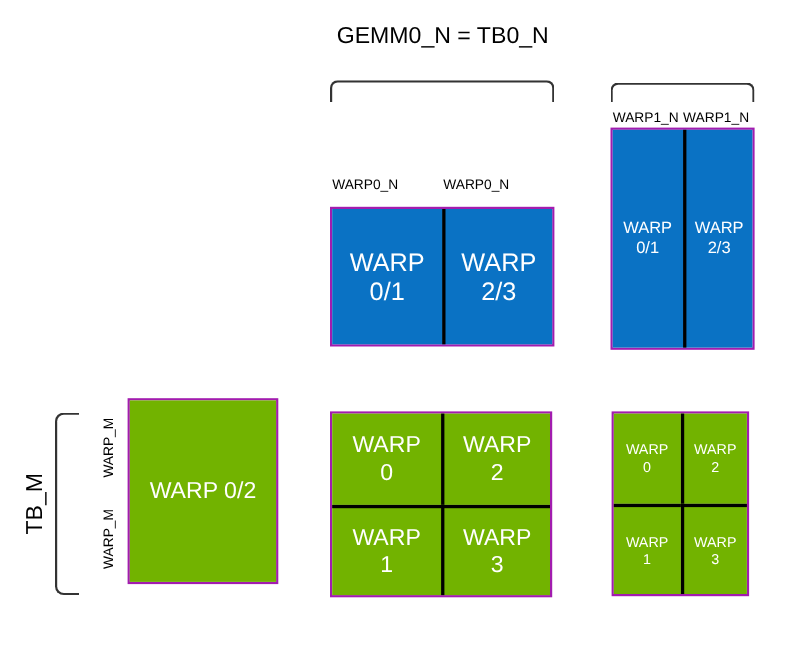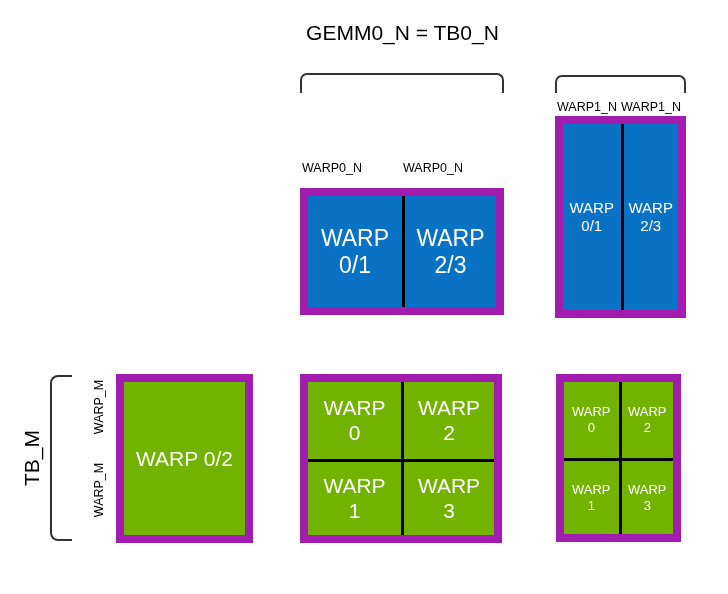--- a/index.html
+++ b/index.html
@@ -74,21 +74,21 @@
     border-bottom: 2px solid #333;
     border-top-left-radius: 8px;
     border-bottom-left-radius: 8px;
     box-sizing: border-box;
   }
 
   
   .block {
     box-sizing: border-box;
     display: flex;
-    border: 8px solid #a21caf;
+    border: 2px solid #a21caf;
   }
   .block.col { flex-direction: row; }
   .block.grid {
     display: grid;
   }
   .cell {
     box-sizing: border-box;
     display: flex;
     align-items: center;
     justify-content: center;
@@ -140,21 +140,21 @@
 2/3</div>
   </div>
 
   <div class="abs tbm-label" style="left:-8px; top:446px; width:80px;">TB_M</div>
 
   <div class="abs vbracket" style="left:50px; top:375px; width:22px; height:166px;"></div>
 
   <div class="abs vlabel" style="left:62px; top:400px; width:74px;">WARP_M</div>
   <div class="abs vlabel" style="left:62px; top:483px; width:74px;">WARP_M</div>
 
-  <div class="abs block" style="left:116px; top:374px; width:137px; height:169px; flex-direction:column;">
+  <div class="abs block" style="left:116px; top:362px; width:137px; height:169px; flex-direction:column;">
     <div class="cell green t-mid" style="flex:1 1 50%;">WARP 0/2</div>
   </div>
 
   <div class="abs block grid" style="left:300px; top:374px; width:202px; height:169px;
               grid-template-columns:1fr 1fr; grid-template-rows:1fr 1fr;">
     <div class="cell green t-mid">WARP
 0</div>
     <div class="cell green t-mid sep-v">WARP
 2</div>
     <div class="cell green t-mid sep-h">WARP

